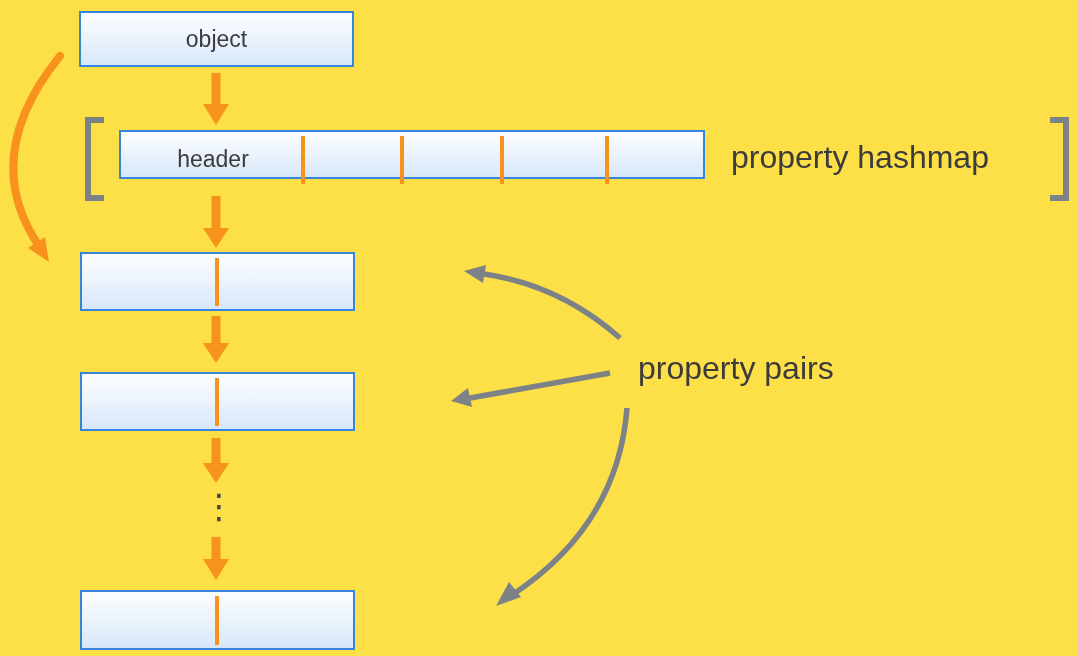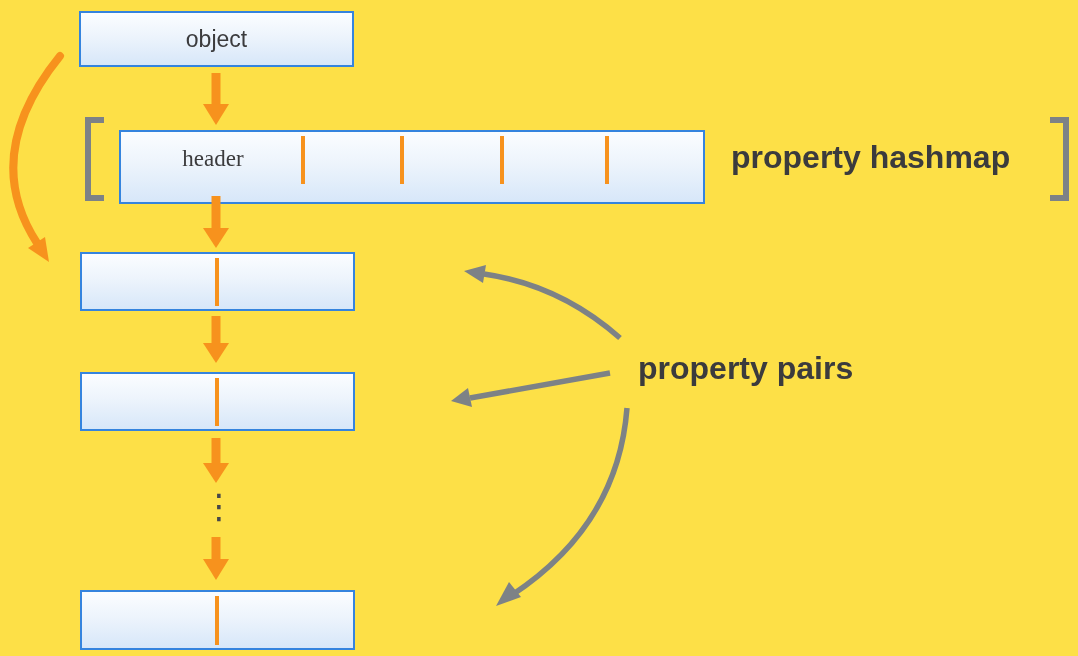--- a/index.html
+++ b/index.html
@@ -33,21 +33,20 @@
     width:100%;
   }
   .object-label{top:13px;left:0;}
   .header-label{top:14px;left:0;width:184px;}
   .big-label{
     position:absolute;
     color:var(--text-dark);
     font-size:32px;
     z-index:3;
     white-space:nowrap;
-    font-weight:bold;
   }
   .hashmap-label{left:731px;top:139px;}
   .pairs-label{left:631px;top:350px;margin-left:7px;}
   .ellipsis{
     position:absolute;
     left:202px;top:483px;width:30px;
     text-align:center;
     color:#47474A;
     font-size:34px;
     line-height:46px;
@@ -64,21 +63,21 @@
 </style>
 </head>
 <body>
 
 <div class="stage">
 
   <div class="node" style="left:79px;top:11px;width:275px;height:56px;">
     <div class="node-label object-label">object</div>
   </div>
 
-  <div class="node" style="left:119px;top:130px;width:586px;height:74px;font-family:Liberation Serif, serif;">
+  <div class="node" style="left:119px;top:130px;width:586px;height:49px;">
     <div class="node-label header-label">header</div>
   </div>
 
   <div class="node" style="left:80px;top:252px;width:275px;height:59px;"></div>
   <div class="node" style="left:80px;top:372px;width:275px;height:59px;"></div>
   <div class="node" style="left:80px;top:590px;width:275px;height:60px;"></div>
 
   <div class="big-label hashmap-label">property hashmap</div>
   <div class="big-label pairs-label">property pairs</div>
   <div class="ellipsis">⋮</div>

